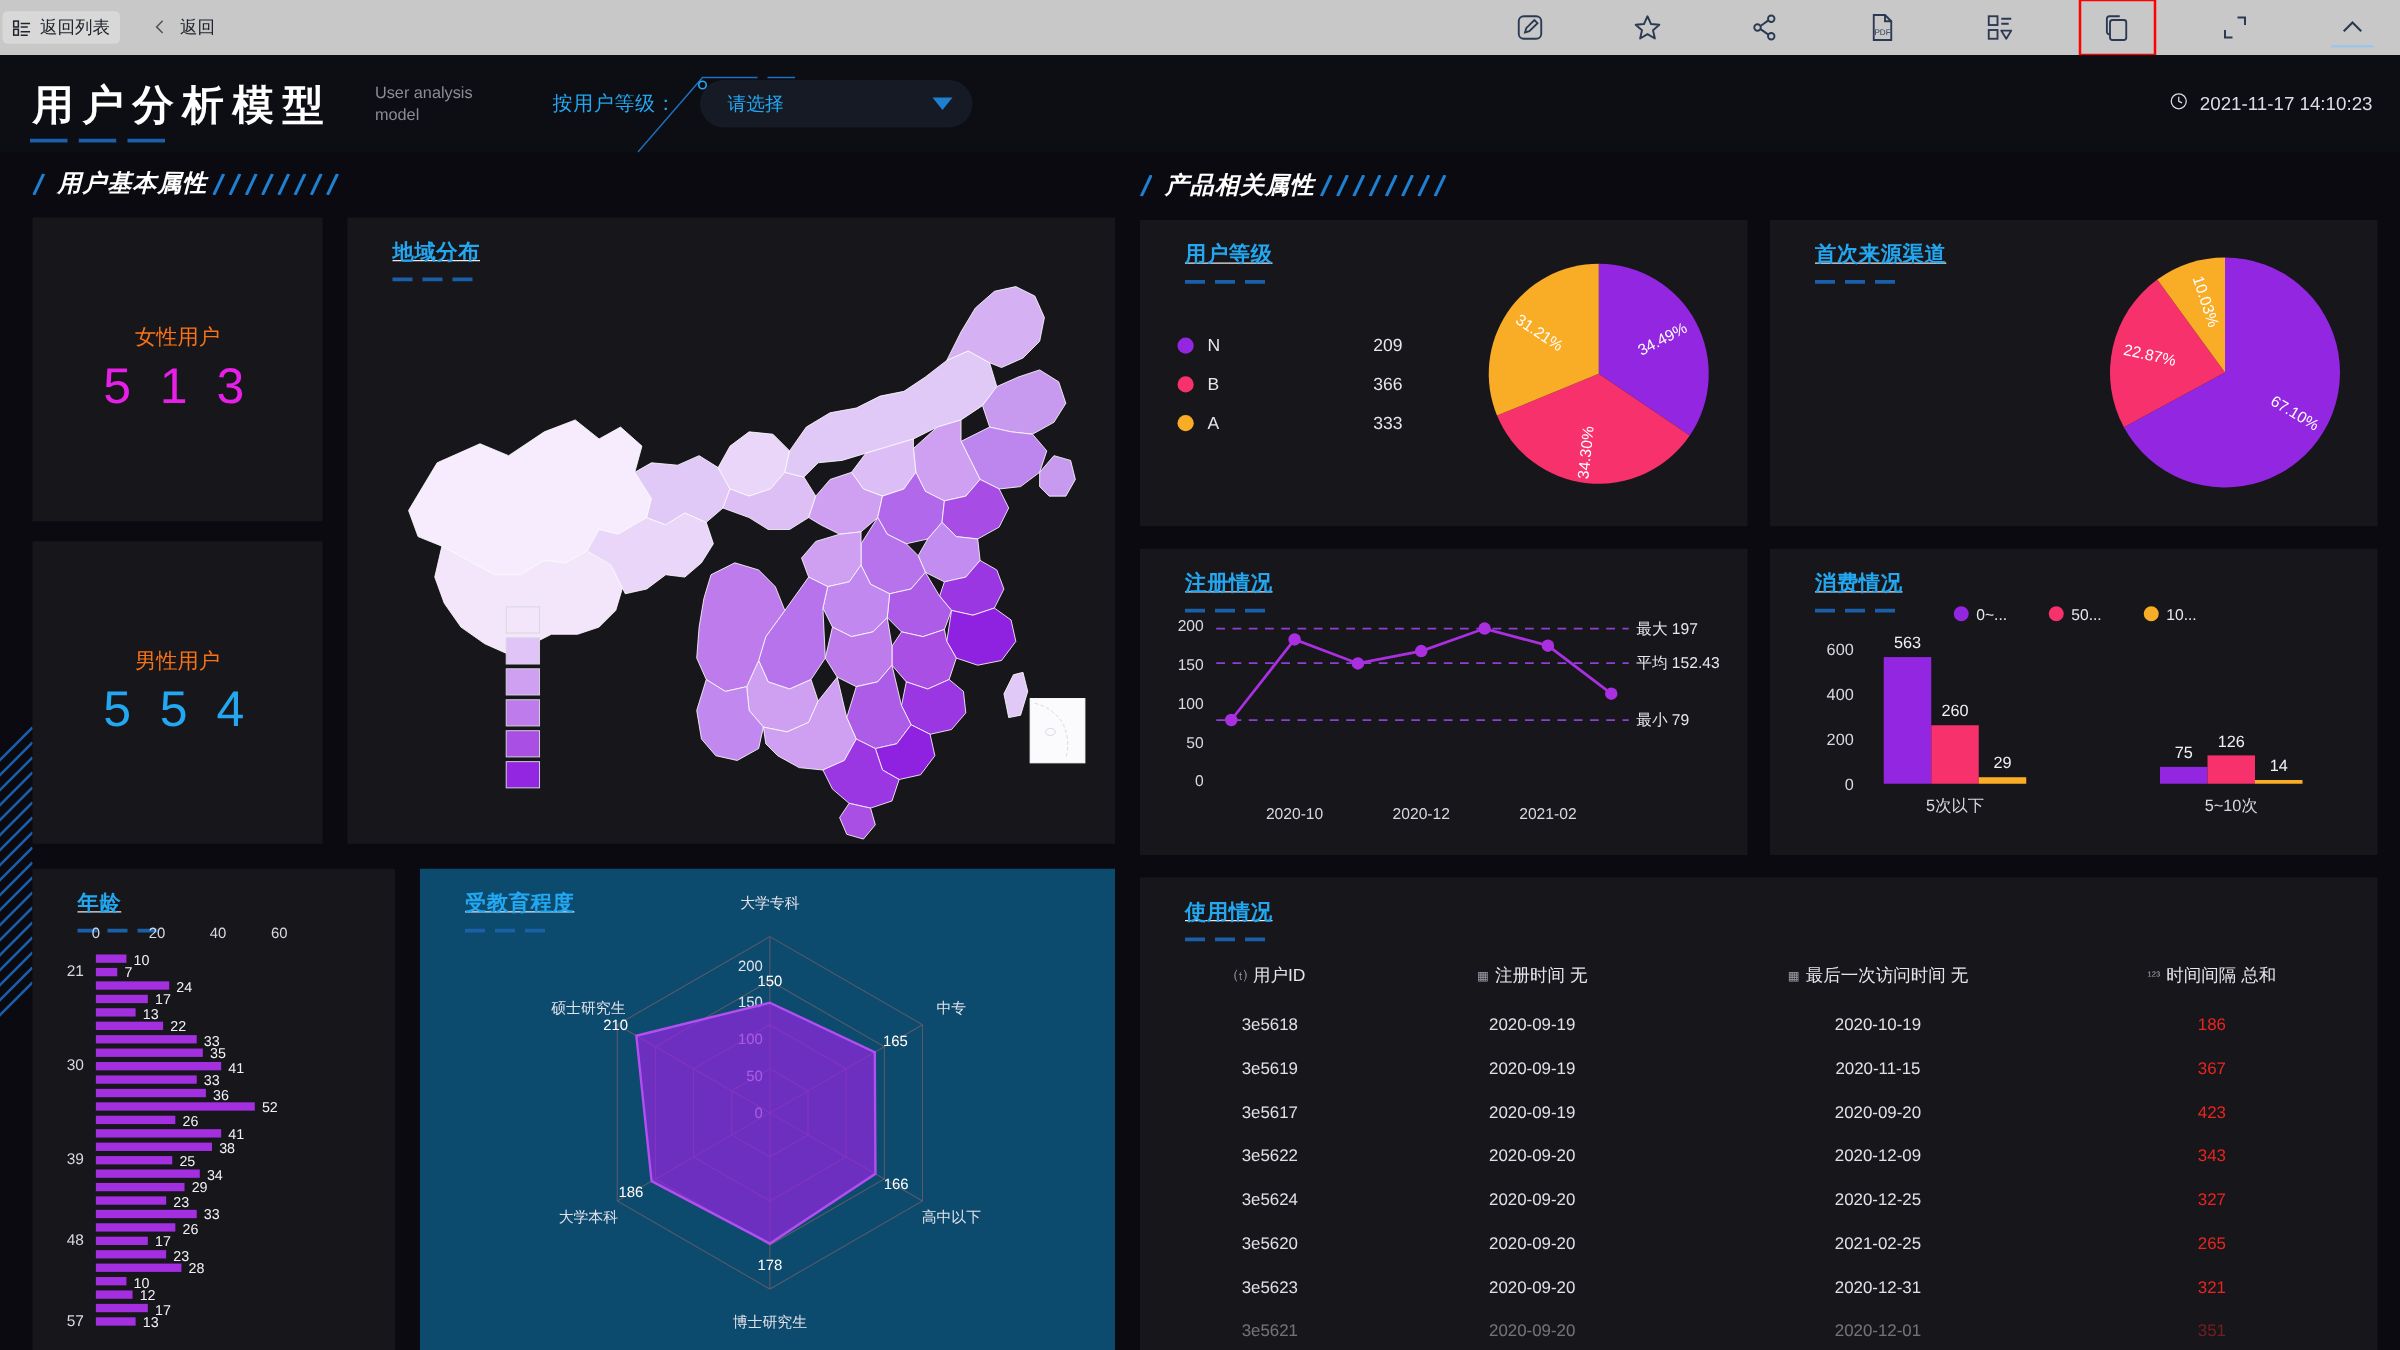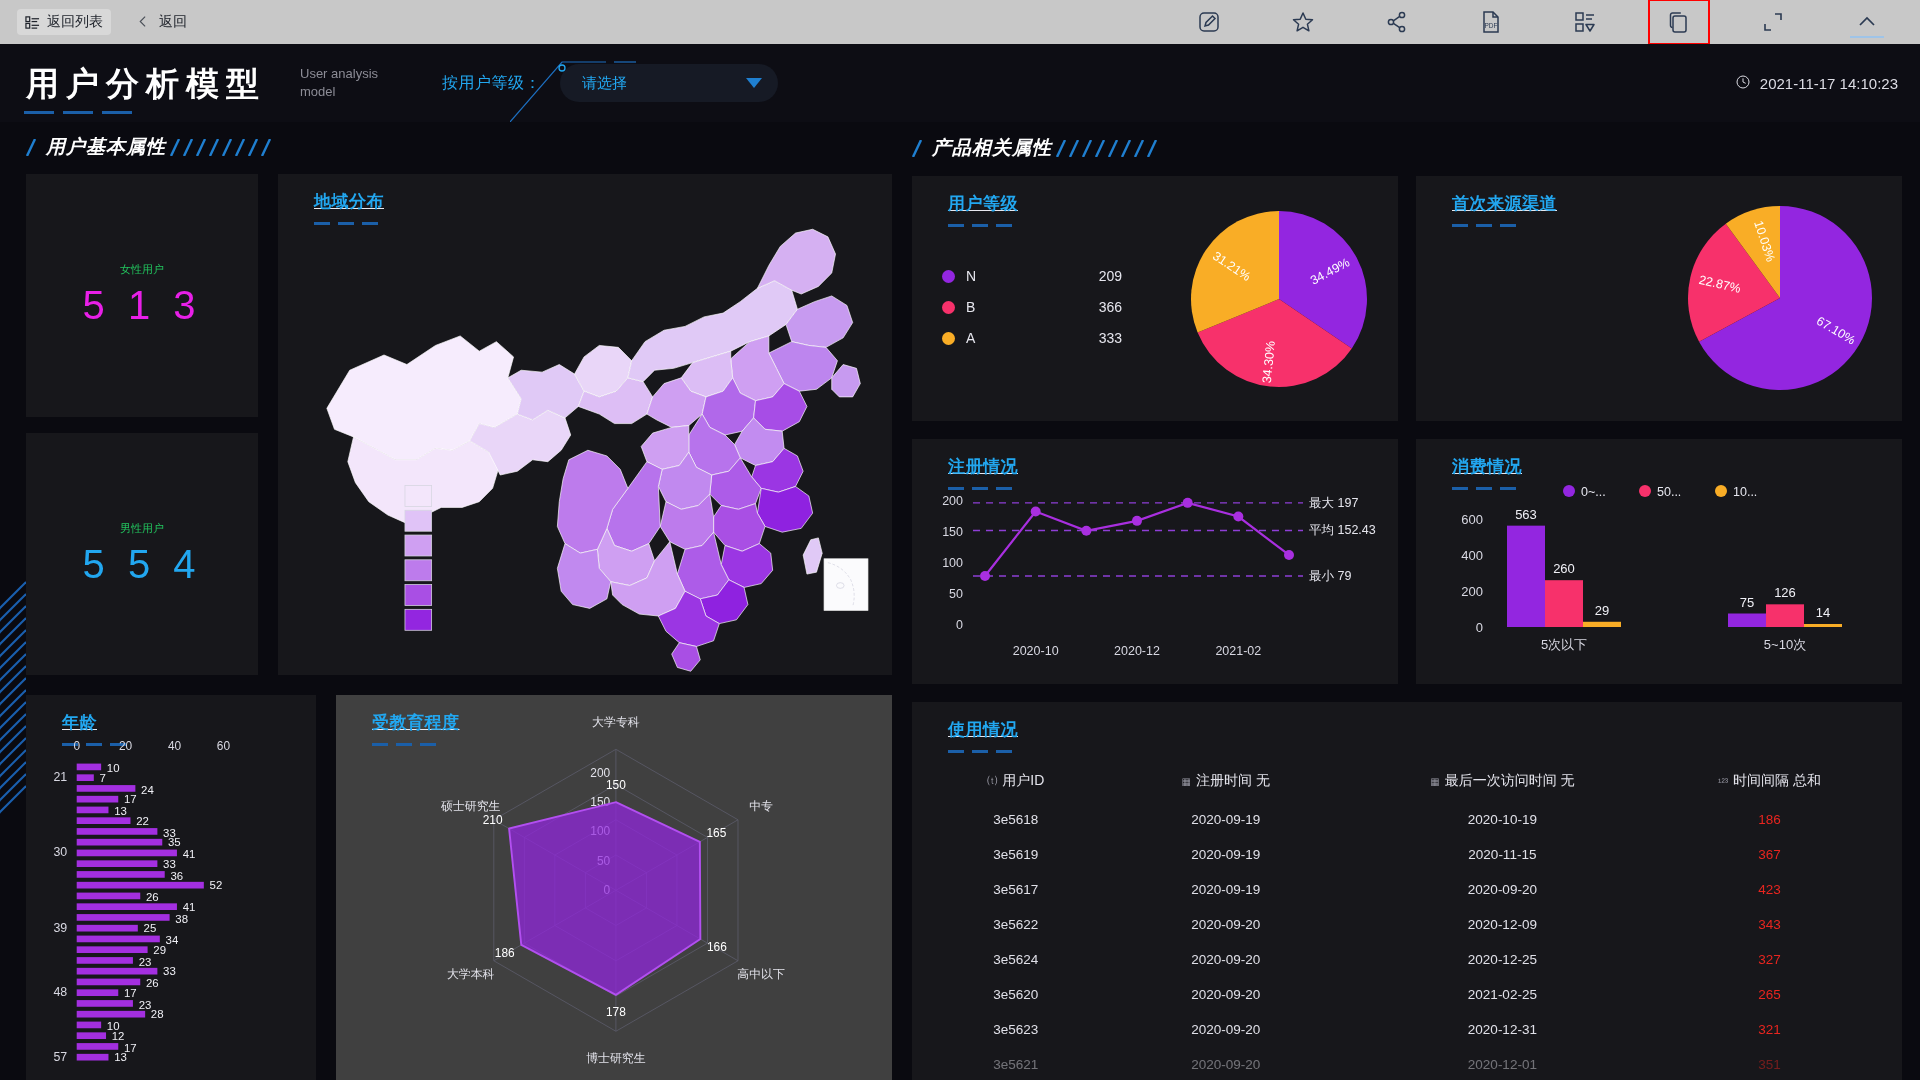--- a/index.html
+++ b/index.html
@@ -6,21 +6,21 @@
   html,body { width:1920px; height:1080px; overflow:hidden; }
   body {
     background:#0a0a10;
     font-family:"Liberation Sans","DejaVu Sans",sans-serif;
     color:#e8e8ef;
   }
 
   
   .topbar{
     height:44px; background:#c8c8c8; display:flex; align-items:center;
-    padding:0 17px; position:relative;
+    padding:0 2px; position:relative;
   }
   .tb-left{display:flex;align-items:center;gap:18px;}
   .tb-btn{
     display:flex;align-items:center;gap:7px;color:#20242c;font-size:14px;
     padding:4px 8px;border-radius:4px;white-space:nowrap;
   }
   .tb-btn.soft{background:rgba(255,255,255,.30);}
   .tb-icon{width:15px;height:15px;display:inline-block;}
   .tb-right{margin-left:auto;display:flex;align-items:center;gap:34px;padding-right:6px;}
   .tool{width:26px;height:26px;display:flex;align-items:center;justify-content:center;color:#2b3murray;}
@@ -73,27 +73,27 @@
   .slash-post{width:118px;margin-left:4px;}
   .panel-title{color:#22a7f0;font-size:17px;font-weight:700;letter-spacing:.5px;}
   .panel-dashes{display:flex;gap:8px;margin-top:9px;}
   .panel-dashes i{width:16px;height:3px;background:#1b5fa8;display:block;}
   .panel-head{position:absolute;left:36px;top:16px;text-decoration:underline;}
 
   
   .row1{display:flex;gap:20px;height:526px;}
   .kpi-col{width:232px;display:flex;flex-direction:column;gap:16px;}
   .kpi{flex:1;background:#17171b;display:flex;flex-direction:column;align-items:center;justify-content:center;}
-  .kpi-label{font-size:11px;color:#22c55e;margin-bottom:6px;}
+  .kpi-label{font-size:17px;color:#f97316;margin-bottom:6px;}
   .kpi-value{font-size:40px;letter-spacing:6px;font-weight:400;}
   .map-panel{flex:1;background:#17171b;position:relative;overflow:hidden;}
 
   .row2{display:flex;gap:20px;height:404px;margin-top:20px;}
   .age-panel{width:290px;background:#17171b;position:relative;}
-  .edu-panel{flex:1;background:#404040;position:relative;}
+  .edu-panel{flex:1;background:#0c4a6e;position:relative;}
 
   
   .r-row{display:flex;gap:18px;}
   .r-panel{flex:1;background:#17171b;position:relative;}
   .r1{height:245px;}
   .r2{height:245px;margin-top:18px;justify-content:flex-end;}
   .r3{height:auto;flex:1;margin-top:18px;background:#17171b;position:relative;}
 
   
   .legend{position:absolute;left:30px;top:92px;}

